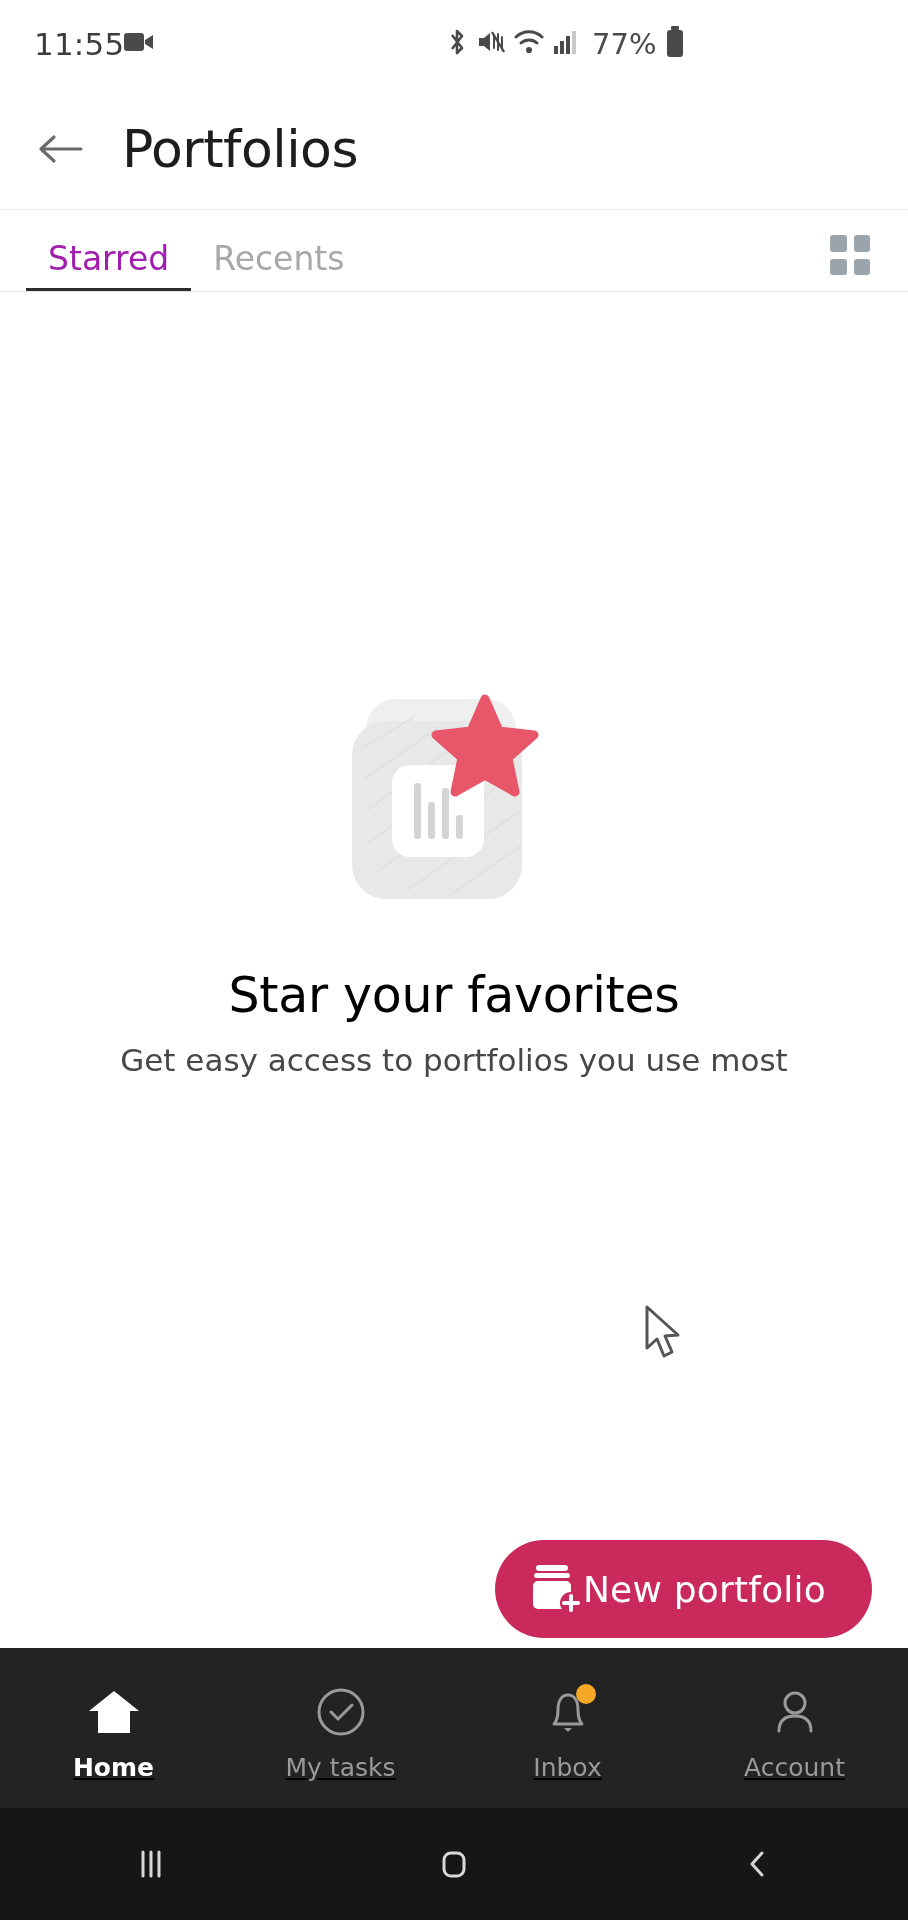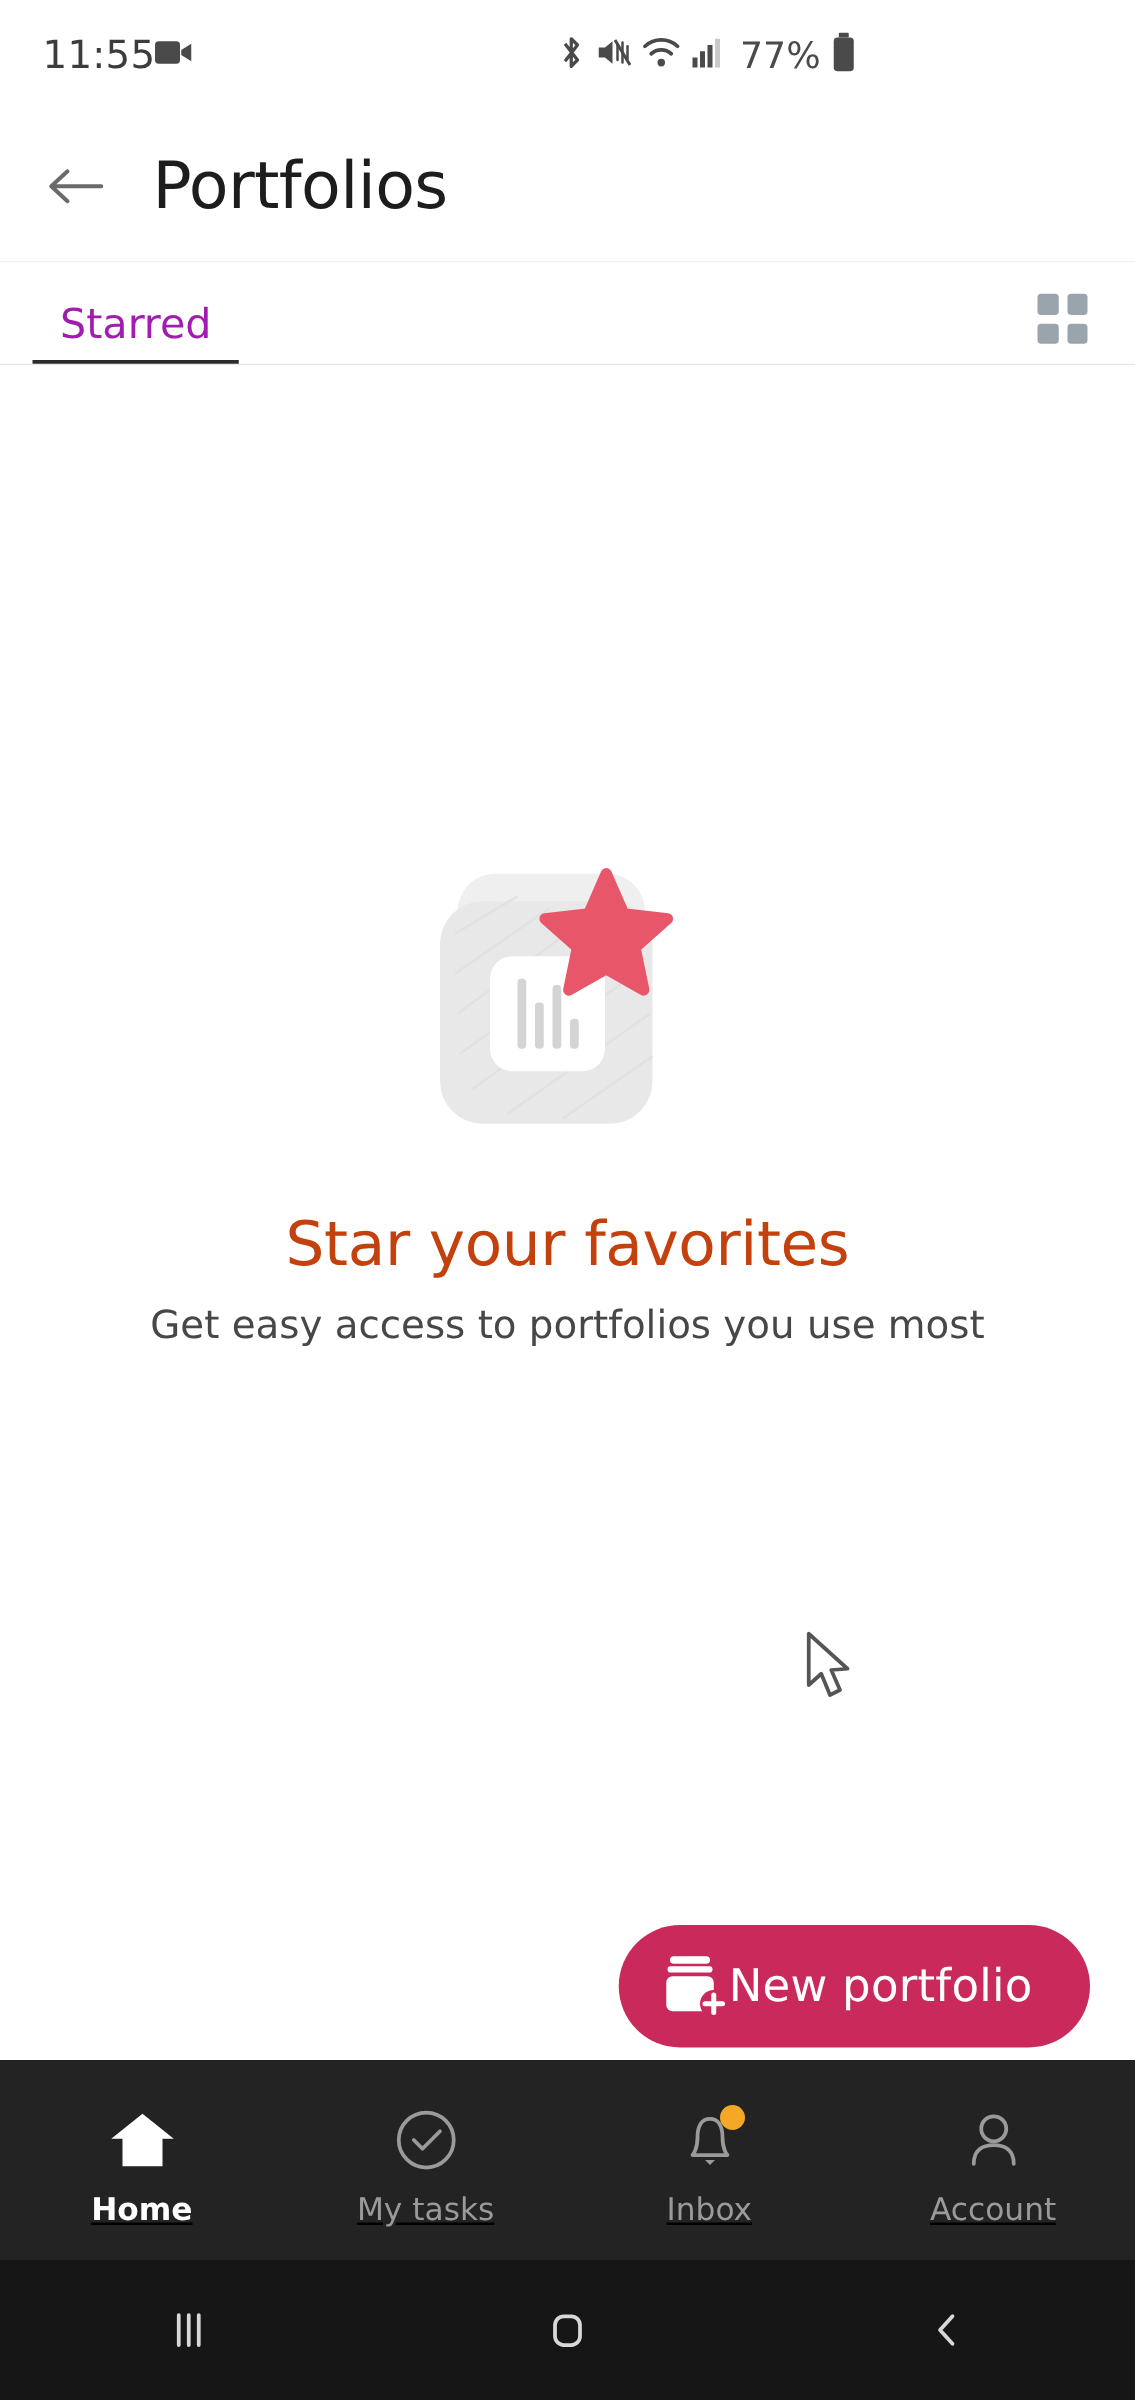--- a/index.html
+++ b/index.html
@@ -96,21 +96,21 @@
     align-items:center;
   }
   .illustration {
     position:absolute; left:50%; top:395px;
     transform:translateX(-50%);
     width:220px; height:230px;
   }
   .empty-title {
     position:absolute; top:675px; left:0; right:0;
     text-align:center;
-    font-size:49px; color:#c2410c; font-weight:400;
+    font-size:49px; color:#000000; font-weight:400;
     letter-spacing:-0.3px;
   }
   .empty-sub {
     position:absolute; top:750px; left:0; right:0;
     text-align:center;
     font-size:31px; color:#474747; font-weight:400;
   }
   .cursor {
     position:absolute; left:643px; top:1012px;
     width:44px; height:58px;
@@ -222,20 +222,21 @@
     <div class="back-btn">
       <svg width="46" height="36" viewBox="0 0 46 36">
         <path d="M44 18 L4 18 M17 6 L4 18 L17 30" fill="none" stroke="#6a6a6a" stroke-width="3.2" stroke-linecap="round" stroke-linejoin="round"></path>
       </svg>
     </div>
     <div class="page-title">Portfolios</div>
   </div>
 
   <div class="tab-bar">
     <div class="tab active">Starred</div>
+    <div class="tab inactive">Recents</div>
     <div class="grid-toggle">
       <span></span>
       <span></span>
       <span></span>
       <span></span>
     </div>
   </div>
 
   <div class="main">
 

